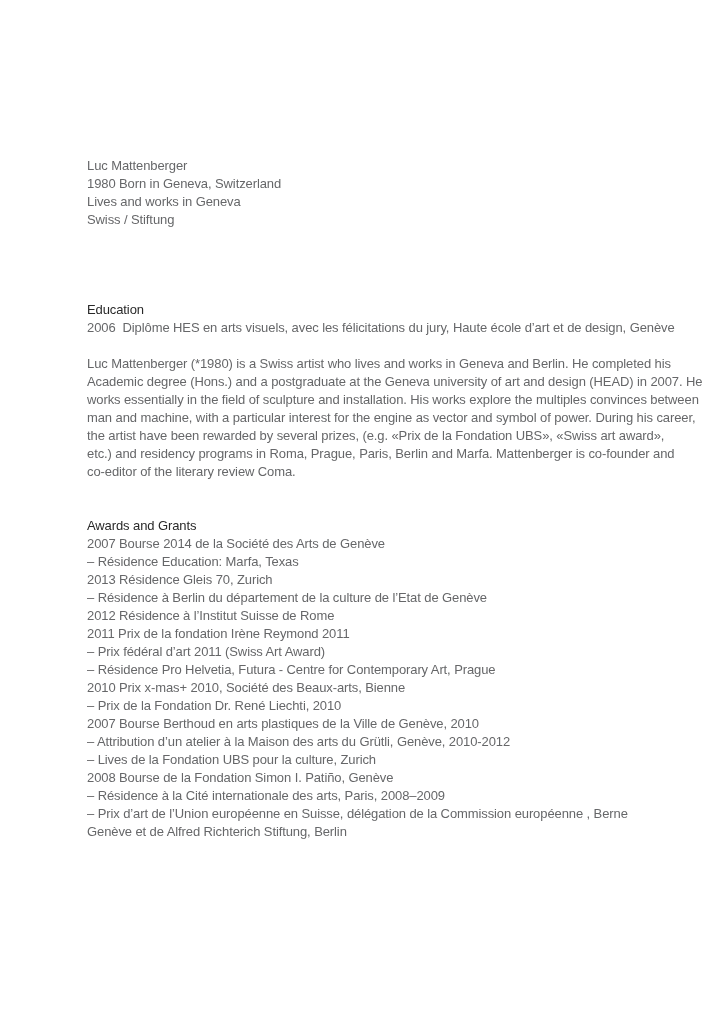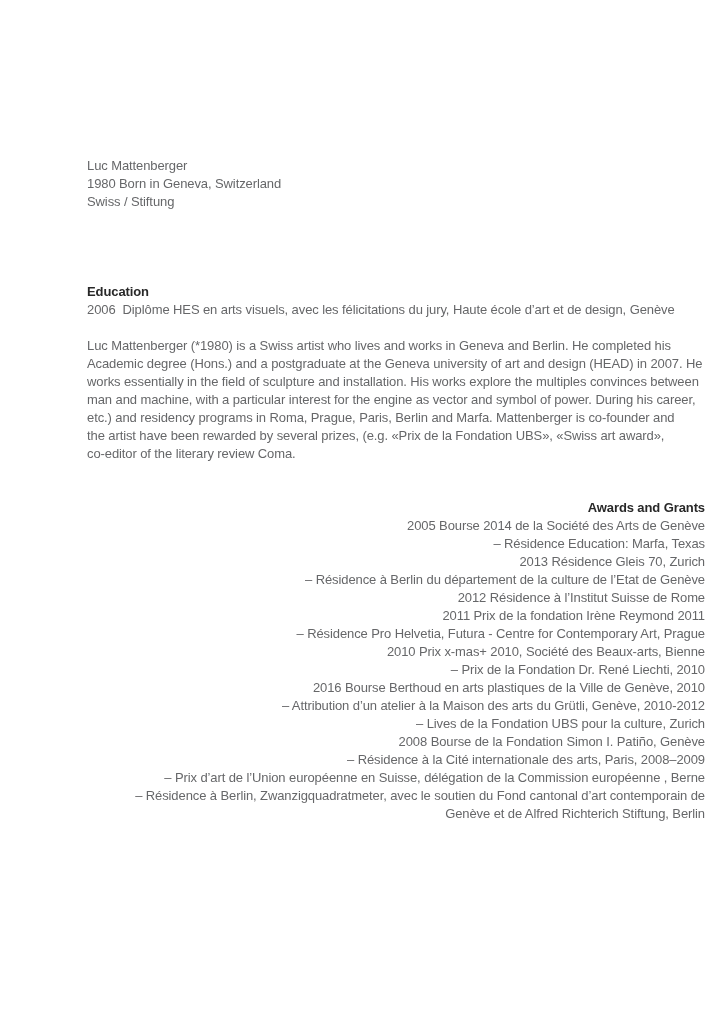--- a/index.html
+++ b/index.html
@@ -27,70 +27,71 @@
   .content {
     position: absolute;
     left: 87px;
     top: 149px;
     right: 20px;
   }
   .line {
     white-space: pre; 
   }
   .heading {
-    font-weight: bold;
+    font-weight: normal;
     color: #282828;
     white-space: pre;
   }
   .section-education { margin-top: 72px; }
   .section-bio       { margin-top: 18px; }
-  .section-awards    { margin-top: 36px; text-align: right; }
+  .section-awards    { margin-top: 36px; }
 </style>
 </head>
 <body>
 
 <div class="page">
   <div class="content">
 
     <header class="artist-block">
       <div class="line">Luc Mattenberger</div>
       <div class="line">1980 Born in Geneva, Switzerland</div>
+      <div class="line">Lives and works in Geneva</div>
       <div class="line">Swiss / Stiftung</div>
     </header>
 
     <section class="section-education">
       <div class="heading">Education</div>
       <div class="line">2006  Diplôme HES en arts visuels, avec les félicitations du jury, Haute école d’art et de design, Genève</div>
     </section>
 
     <section class="section-bio">
       <div class="line">Luc Mattenberger (*1980) is a Swiss artist who lives and works in Geneva and Berlin. He completed his</div>
       <div class="line">Academic degree (Hons.) and a postgraduate at the Geneva university of art and design (HEAD) in 2007. He</div>
       <div class="line">works essentially in the field of sculpture and installation. His works explore the multiples convinces between</div>
       <div class="line">man and machine, with a particular interest for the engine as vector and symbol of power. During his career,</div>
+      <div class="line">the artist have been rewarded by several prizes, (e.g. «Prix de la Fondation UBS», «Swiss art award»,</div>
       <div class="line">etc.) and residency programs in Roma, Prague, Paris, Berlin and Marfa. Mattenberger is co-founder and</div>
-      <div class="line">the artist have been rewarded by several prizes, (e.g. «Prix de la Fondation UBS», «Swiss art award»,</div>
       <div class="line">co-editor of the literary review Coma.</div>
     </section>
 
     <section class="section-awards">
       <div class="heading">Awards and Grants</div>
-      <div class="line">2005 Bourse 2014 de la Société des Arts de Genève</div>
+      <div class="line">2007 Bourse 2014 de la Société des Arts de Genève</div>
       <div class="line">– Résidence Education: Marfa, Texas</div>
       <div class="line">2013 Résidence Gleis 70, Zurich</div>
       <div class="line">– Résidence à Berlin du département de la culture de l’Etat de Genève</div>
       <div class="line">2012 Résidence à l’Institut Suisse de Rome</div>
       <div class="line">2011 Prix de la fondation Irène Reymond 2011</div>
+      <div class="line">– Prix fédéral d’art 2011 (Swiss Art Award)</div>
       <div class="line">– Résidence Pro Helvetia, Futura - Centre for Contemporary Art, Prague</div>
       <div class="line">2010 Prix x-mas+ 2010, Société des Beaux-arts, Bienne</div>
       <div class="line">– Prix de la Fondation Dr. René Liechti, 2010</div>
-      <div class="line">2016 Bourse Berthoud en arts plastiques de la Ville de Genève, 2010</div>
+      <div class="line">2007 Bourse Berthoud en arts plastiques de la Ville de Genève, 2010</div>
       <div class="line">– Attribution d’un atelier à la Maison des arts du Grütli, Genève, 2010-2012</div>
       <div class="line">– Lives de la Fondation UBS pour la culture, Zurich</div>
       <div class="line">2008 Bourse de la Fondation Simon I. Patiño, Genève</div>
       <div class="line">– Résidence à la Cité internationale des arts, Paris, 2008–2009</div>
       <div class="line">– Prix d’art de l’Union européenne en Suisse, délégation de la Commission européenne , Berne</div>
-      <div class="line">– Résidence à Berlin, Zwanzigquadratmeter, avec le soutien du Fond cantonal d’art contemporain de</div>
       <div class="line">Genève et de Alfred Richterich Stiftung, Berlin</div>
     </section>
 
   </div>
 </div>
 
 </body></html>

